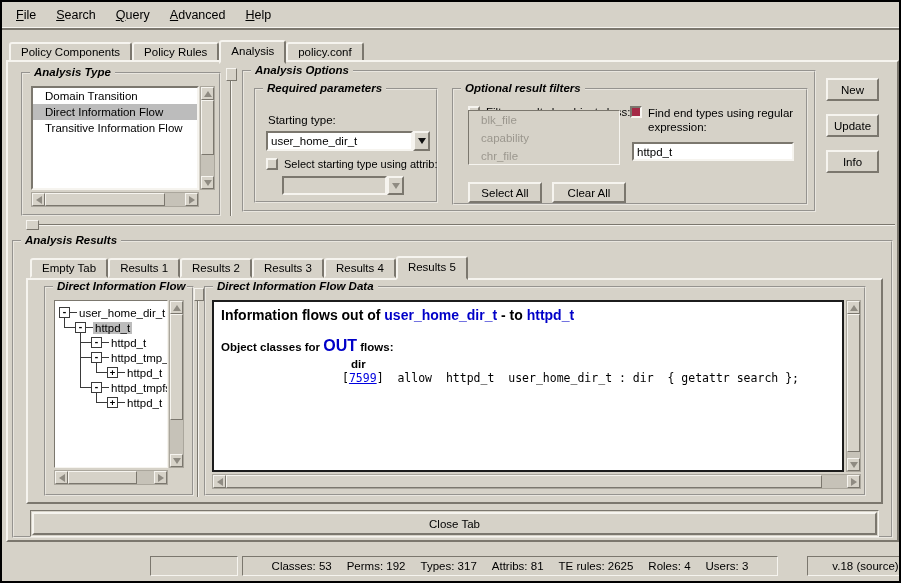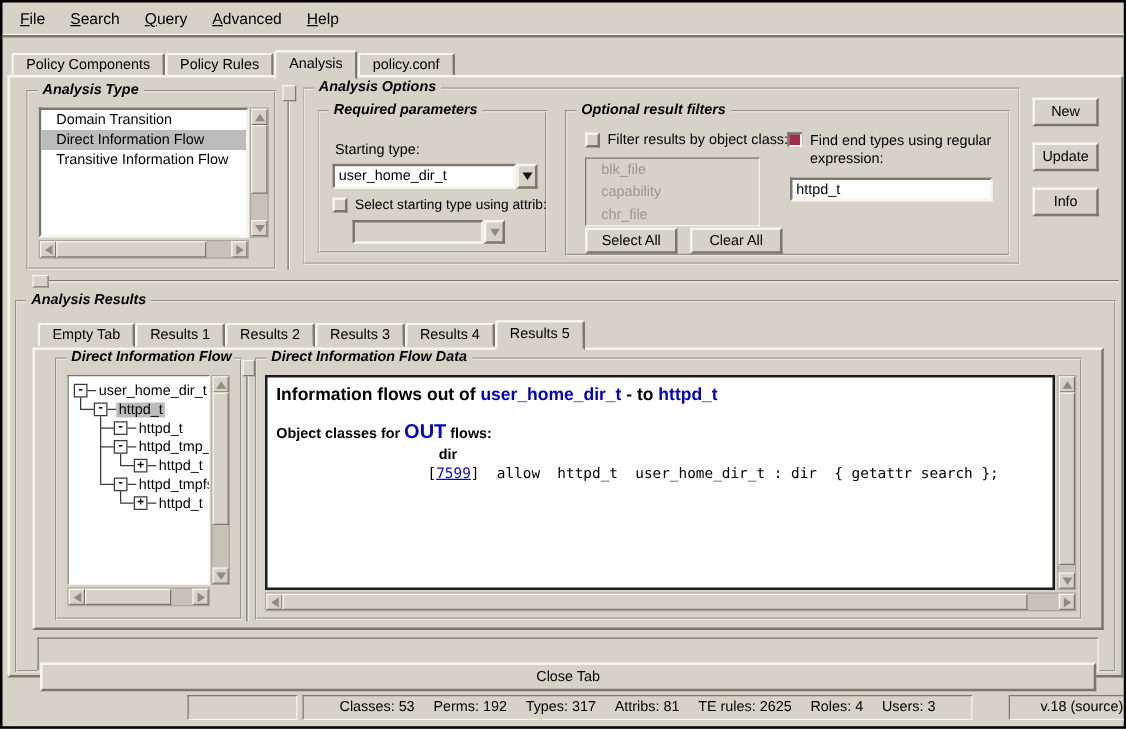--- a/index.html
+++ b/index.html
@@ -180,21 +180,21 @@
             </div>
         </div>
       </div>
 
       <div class="group" style="left:208px;top:16px;width:356px;height:117px;">
         <div class="legend">Optional result filters</div>
         <div class="cbrow" style="left:14px;top:16px;">
           <span class="cb"></span>
           <span class="label">Filter results by object class:</span>
         </div>
-        <div class="listbox sunken1" style="left:14px;top:36px;width:140px;height:55px;background:var(--bg);color:var(--dis);">
+        <div class="listbox sunken1" style="left:14px;top:20px;width:152px;height:55px;background:var(--bg);color:var(--dis);">
           <div class="list-item" style="line-height:18px;">blk_file</div>
           <div class="list-item" style="line-height:18px;">capability</div>
           <div class="list-item" style="line-height:18px;">chr_file</div>
         </div>
         <div class="btn" style="position:absolute;left:14px;top:92px;width:74px;height:21px;">
             <span>Select All</span>
           </div>
         <div class="btn" style="position:absolute;left:98px;top:92px;width:74px;height:21px;">
             <span>Clear All</span>
           </div>
@@ -351,21 +351,21 @@
               </div>
             <div class="sbtn">
                 <span class="tr"></span>
               </div>
           </div>
         </div>
 
       </div>
 
       <div class="sunken1" style="position:absolute;left:16px;top:268px;width:849px;height:27px;padding:1px;background:var(--bg);">
-        <div class="btn" style="width:100%;height:100%;margin-top:18px;">
+        <div class="btn" style="width:100%;height:100%;">
             <span>Close Tab</span>
           </div>
       </div>
     </div>
 
   </div>
 
   <div class="statusbar">
     <div class="status-box" style="left:148px;width:88px;"></div>
     <div class="status-box" style="left:240px;width:536px;">

